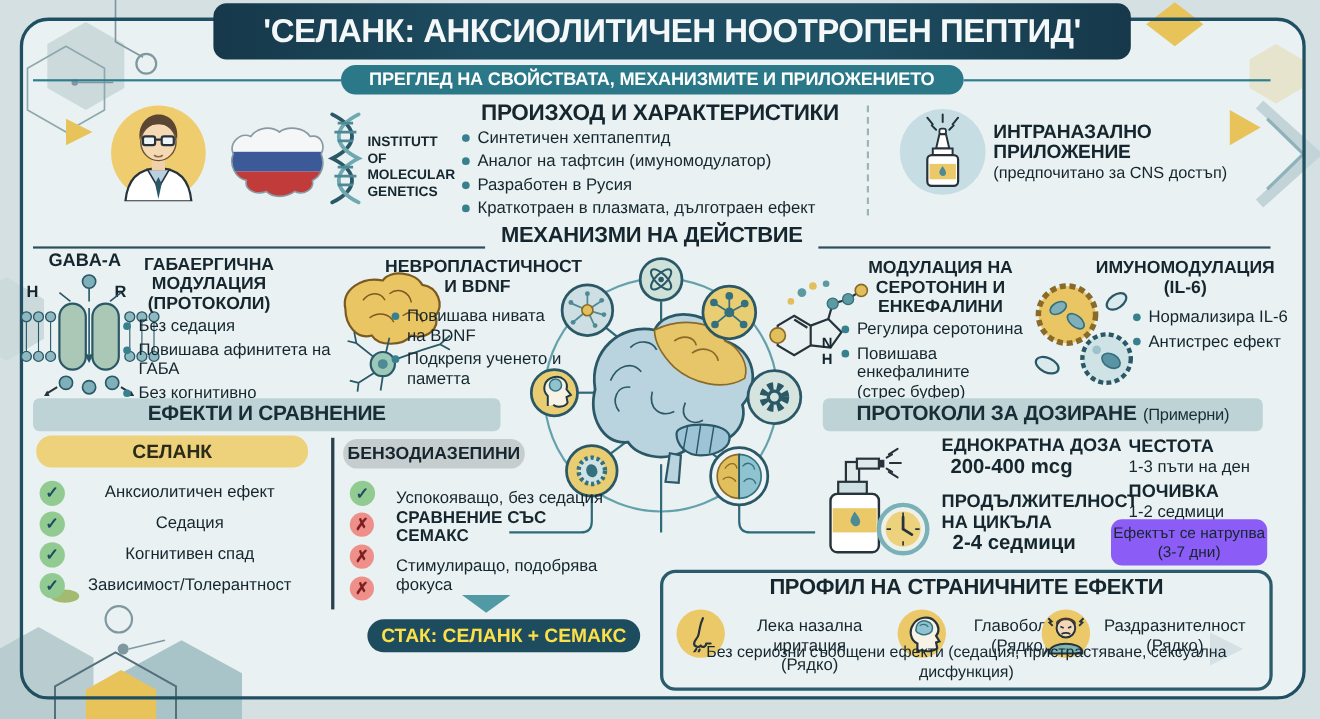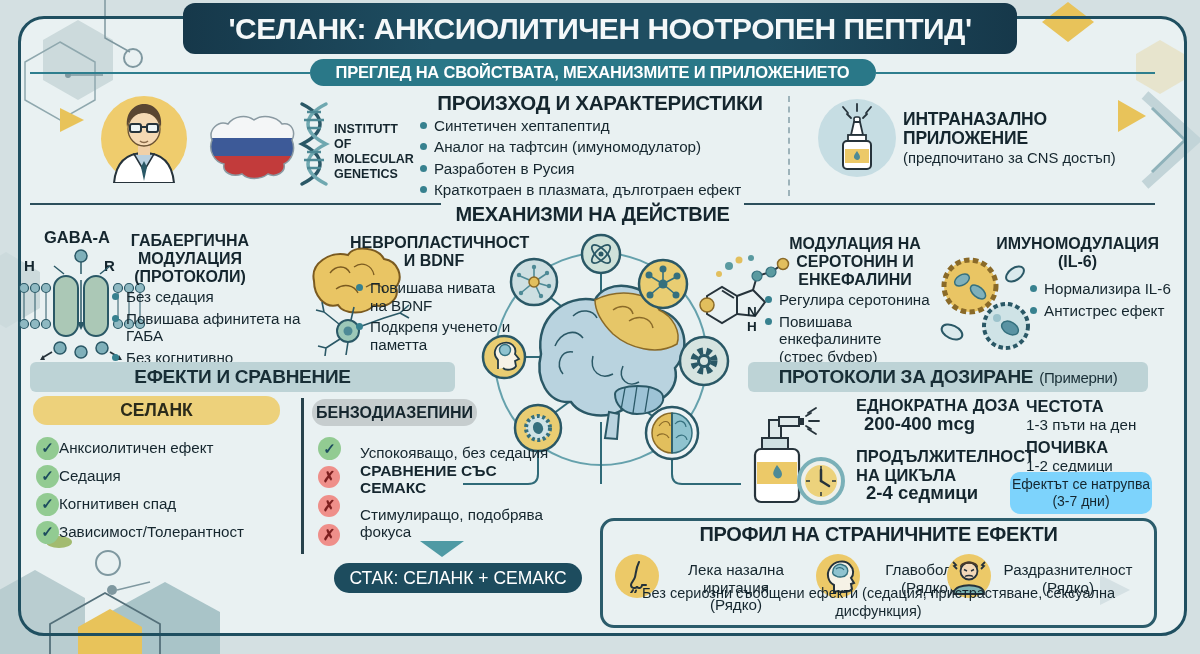--- a/index.html
+++ b/index.html
@@ -6,42 +6,42 @@
   body{width:1200px;height:654px;overflow:hidden;font-family:"Liberation Sans",sans-serif}
   .canvas{position:relative;width:1200px;height:654px;background:#d4e0e2;overflow:hidden}
   .x{position:absolute}
   .t{color:#15262e;font-size:15.2px;line-height:17.5px;white-space:pre-line}
   .bld{font-weight:bold}
   .ctr{text-align:center}
   .frame-bg{left:18px;top:16px;width:1169px;height:620px;border-radius:26px;background:#e9f1f2;z-index:0}
   .deco{left:0;top:0;z-index:1;pointer-events:none}
   .frame-line{left:18px;top:16px;width:1163px;height:614px;border:3px solid #1f4f60;border-radius:26px;z-index:2;pointer-events:none}
   .z3{z-index:3}.z4{z-index:4}
-  .title-banner{left:183px;top:3px;width:834px;height:51px;background:linear-gradient(90deg,#16384a,#1e4d61 30%,#1e4d61 70%,#16384a);border-radius:12px;display:flex;align-items:center;justify-content:center;color:#f4f8f9;font-weight:bold;font-size:30px;letter-spacing:-0.5px;z-index:5}
+  .title-banner{left:194px;top:3px;width:834px;height:51px;background:linear-gradient(90deg,#16384a,#1e4d61 30%,#1e4d61 70%,#16384a);border-radius:12px;display:flex;align-items:center;justify-content:center;color:#f4f8f9;font-weight:bold;font-size:30px;letter-spacing:-0.5px;z-index:5}
   .sub-row{left:30px;top:59px;width:1125px;display:flex;align-items:center;z-index:4}
   .sub-line{flex:1;height:2px;background:#2e7e8e}
   .sub-pill{background:#2a7888;border-radius:14px;padding:4px 26px;color:#fff;font-weight:bold;font-size:16.5px;letter-spacing:-0.2px;white-space:nowrap}
   .circle-avatar{border-radius:50%}
   .dashline{border-left:2px dashed #9db3ba}
-  .mech-row{left:30px;top:203px;width:1125px;display:flex;align-items:flex-start;gap:14px;z-index:4}
+  .mech-row{left:30px;top:203px;width:1125px;display:flex;align-items:flex-end;gap:14px;z-index:4}
   .mech-line{flex:1;height:2px;background:#2c4f5c}
   .mech-label{font-weight:bold;font-size:20px;color:#15262e;letter-spacing:-0.3px;white-space:nowrap}
   .sbar{background:#bdd3d6;border-radius:6px;display:flex;align-items:center;justify-content:center;gap:6px;font-weight:bold;font-size:19px;color:#182e36;letter-spacing:-0.3px;z-index:4}
   .sbar .note{font-weight:normal;font-size:15px}
   .ypill{background:#edd17b;border-radius:14px;display:flex;align-items:center;justify-content:center;font-weight:bold;color:#2b2b1a;z-index:4}
   .gpill{background:#c6cdce;border-radius:13px;display:flex;align-items:center;justify-content:center;font-weight:bold;color:#15262e;z-index:4}
   .chk,.crs{width:23px;height:23px;border-radius:50%;display:flex;align-items:center;justify-content:center;font-weight:bold;font-size:15px;flex:none}
   .chk{background:#92cb92;color:#1d4c5e}
   .crs{background:#ef8f8a;color:#7c1f1f;width:22px;height:22px}
   .srow{display:flex;align-items:center;height:28px}
-  .srow .lbl{flex:1;}
+  .srow .lbl{flex:1;text-align:center}
   .brow{display:flex;gap:7px;margin-bottom:4px;align-items:flex-start}
   .dot{flex:none;width:7px;height:7px;border-radius:50%;background:#37818f;margin-top:5px}
-  .stack-pill{background:#1d4c5e;border-radius:16px;color:#ffffff;display:flex;align-items:center;justify-content:center;font-weight:normal;font-size:17.5px}
-  .accum{background:#7dd3fc;border-radius:10px;display:flex;align-items:center;justify-content:center;text-align:center;font-size:14px;line-height:17px;color:#15262e;white-space:pre-line}
+  .stack-pill{background:#1d4c5e;border-radius:16px;color:#fde047;display:flex;align-items:center;justify-content:center;font-weight:bold;font-size:17.5px}
+  .accum{background:#8b5cf6;border-radius:10px;display:flex;align-items:center;justify-content:center;text-align:center;font-size:14px;line-height:17px;color:#15262e;white-space:pre-line}
   .fxbox{border:3px solid #2b5c6b;border-radius:14px}
   .fxcirc{width:44px;height:44px;border-radius:50%;background:#ecc968;display:flex;align-items:center;justify-content:center}
   .downarrow{width:0;height:0;border-left:22px solid transparent;border-right:22px solid transparent;border-top:16px solid #4f9aa4}
 </style>
 </head>
 <body>
 
 <div class="canvas">
 
   <div class="x frame-bg"></div>

